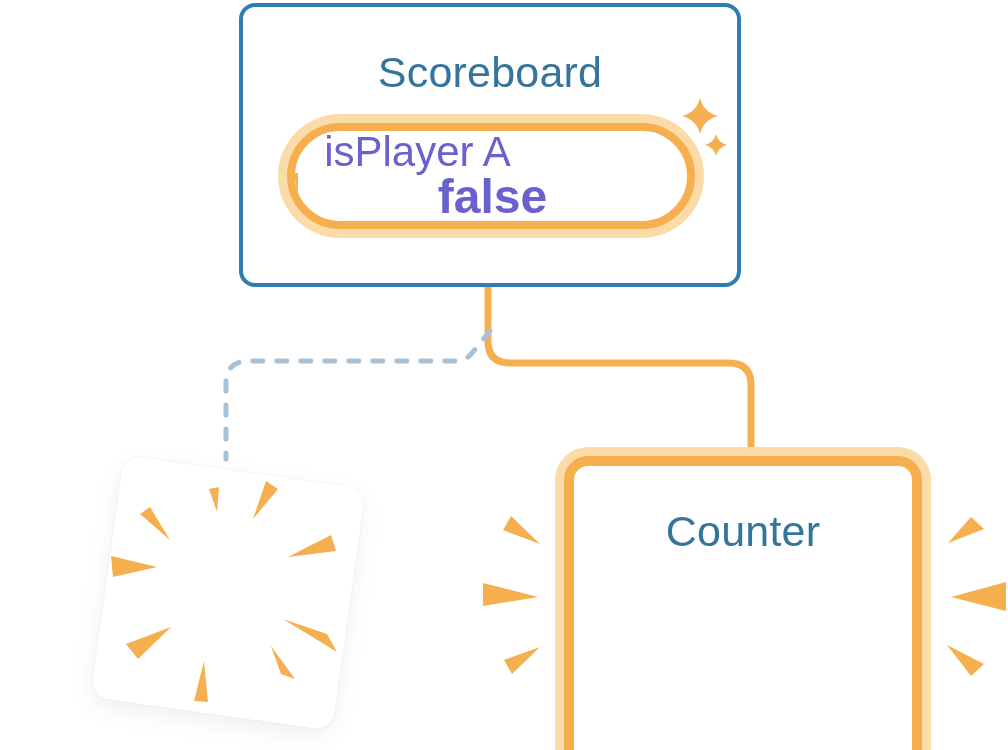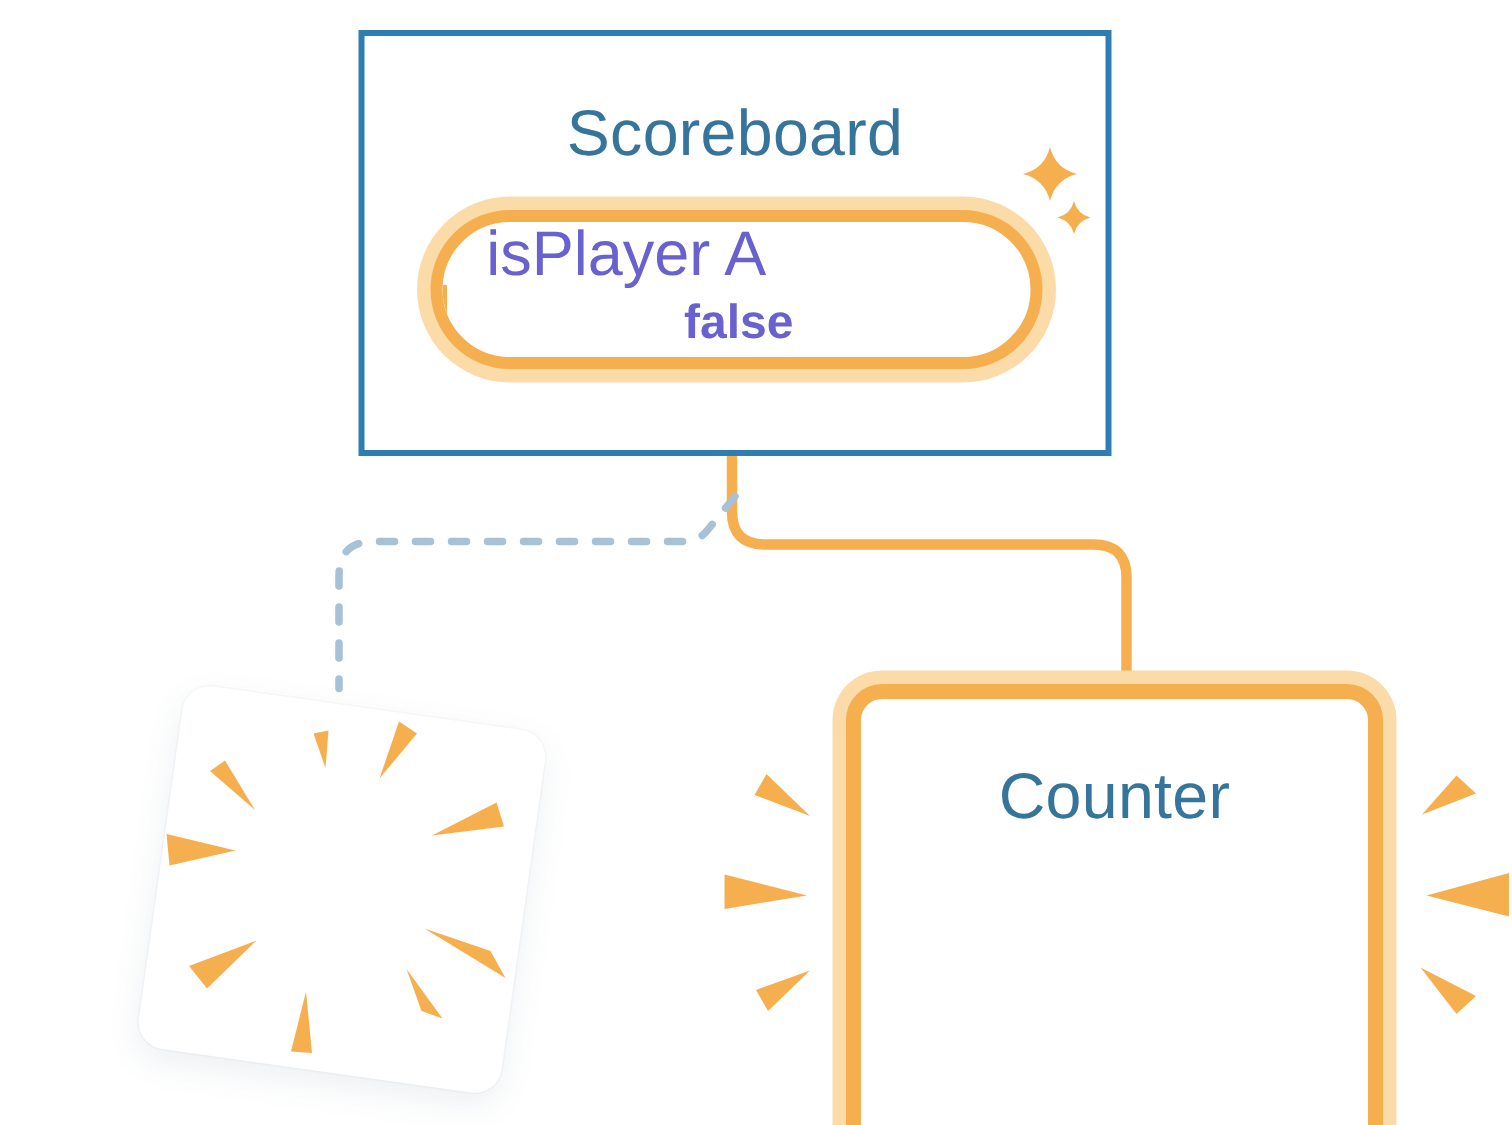--- a/index.html
+++ b/index.html
@@ -21,22 +21,21 @@
   .card-title{
     position:absolute;left:0;width:100%;
     text-align:center;
     color:var(--title-blue);
     font-size:43px;font-weight:500;letter-spacing:0.2px;
     line-height:1;
   }
   .scoreboard-card{
     left:239px;top:3px;width:502px;height:284px;
     border:4px solid var(--card-border-blue);
-    border-radius:0;
-    margin-top:17px;
+    border-radius:16px;
   }
   .scoreboard-card .card-title{top:44px;}
 
   .counter-card{
     left:564px;top:456px;width:358px;height:356px;
     border:10px solid var(--orange);
     border-radius:24px;
     box-shadow:0 0 0 9px var(--orange-halo);
   }
   .counter-card .card-title{top:44px;}
@@ -51,21 +50,21 @@
     color:var(--purple);
     font-size:42px;line-height:1;
   }
   .sb-pill{
     left:44px;top:116px;width:408px;height:106px;
     border:8px solid var(--orange);
     box-shadow:0 0 0 9px var(--orange-halo);
     flex-direction:column;
   }
   .sb-pill .cell-key{width:245px;}
-  .sb-pill .cell-val{flex:1;border-left:3px solid var(--orange);font-weight:700;font-size:32px;}
+  .sb-pill .cell-val{flex:1;border-left:3px solid var(--orange);font-weight:700;font-size:48px;}
 
   .cnt-pill{
     left:39px;top:118px;width:276px;height:103px;
     border:2.5px solid var(--purple);
   }
   .cnt-pill .cell-key{width:178px;}
   .cnt-pill .cell-val{flex:1;border-left:2px solid var(--purple);font-size:43px;}
 
   
   .poof-box{

